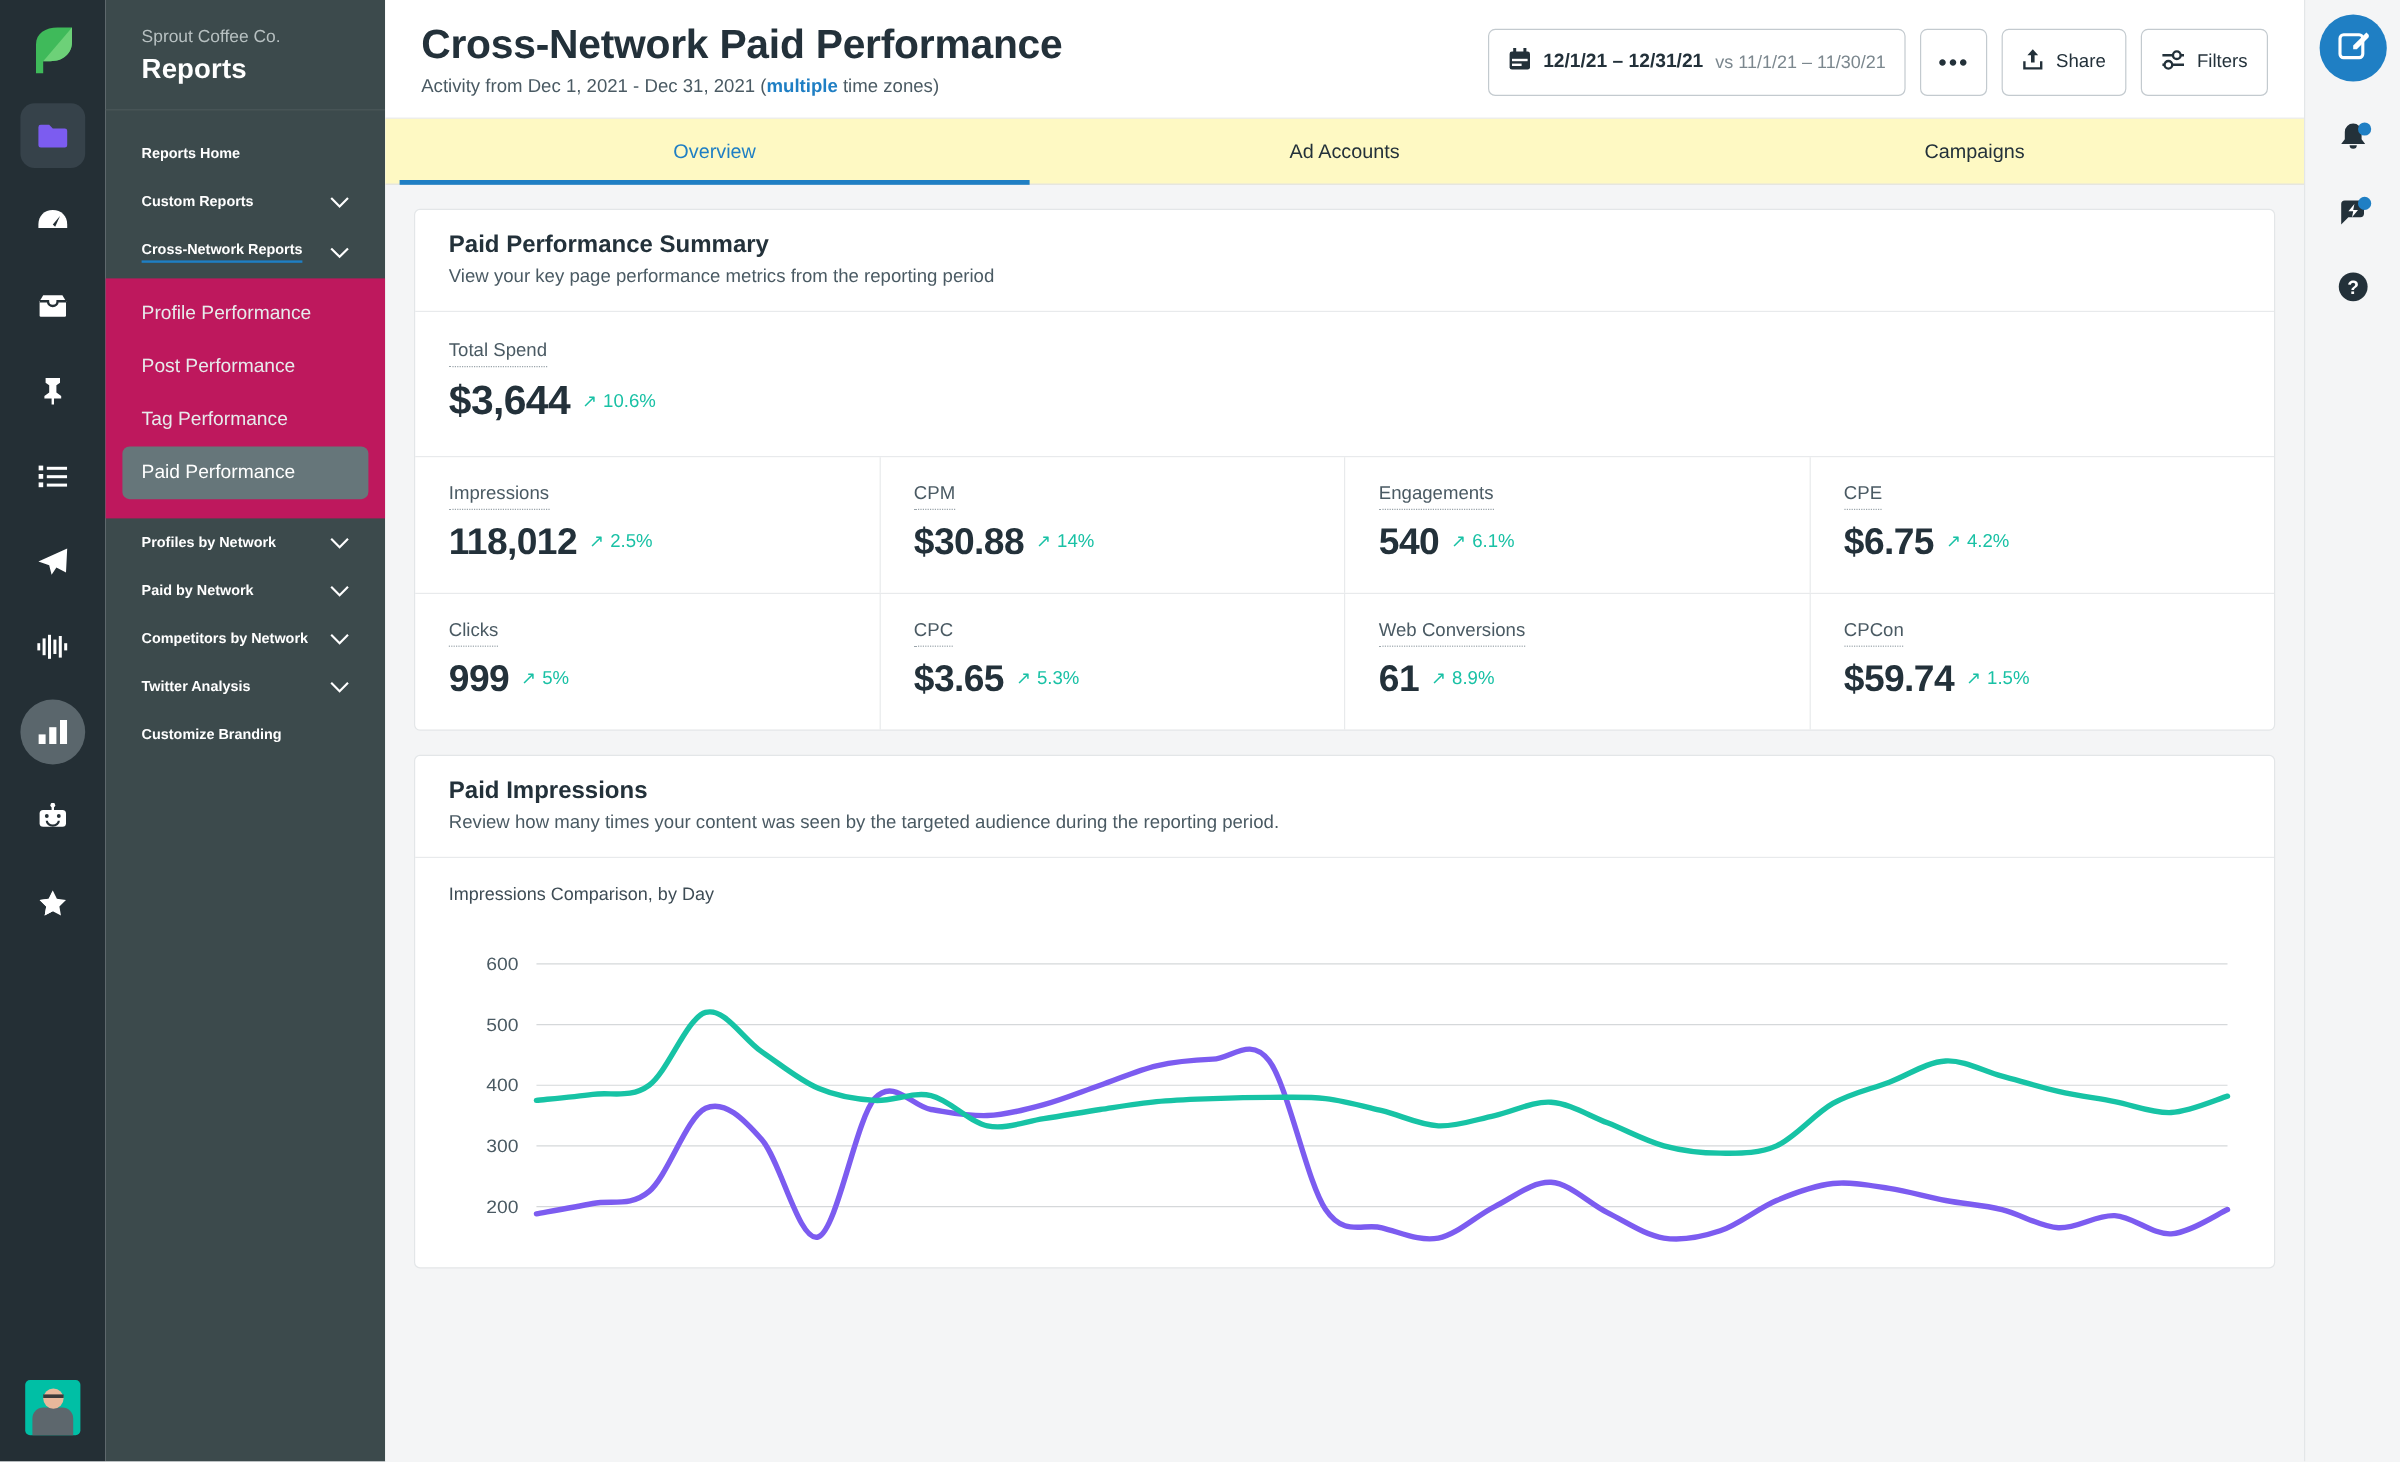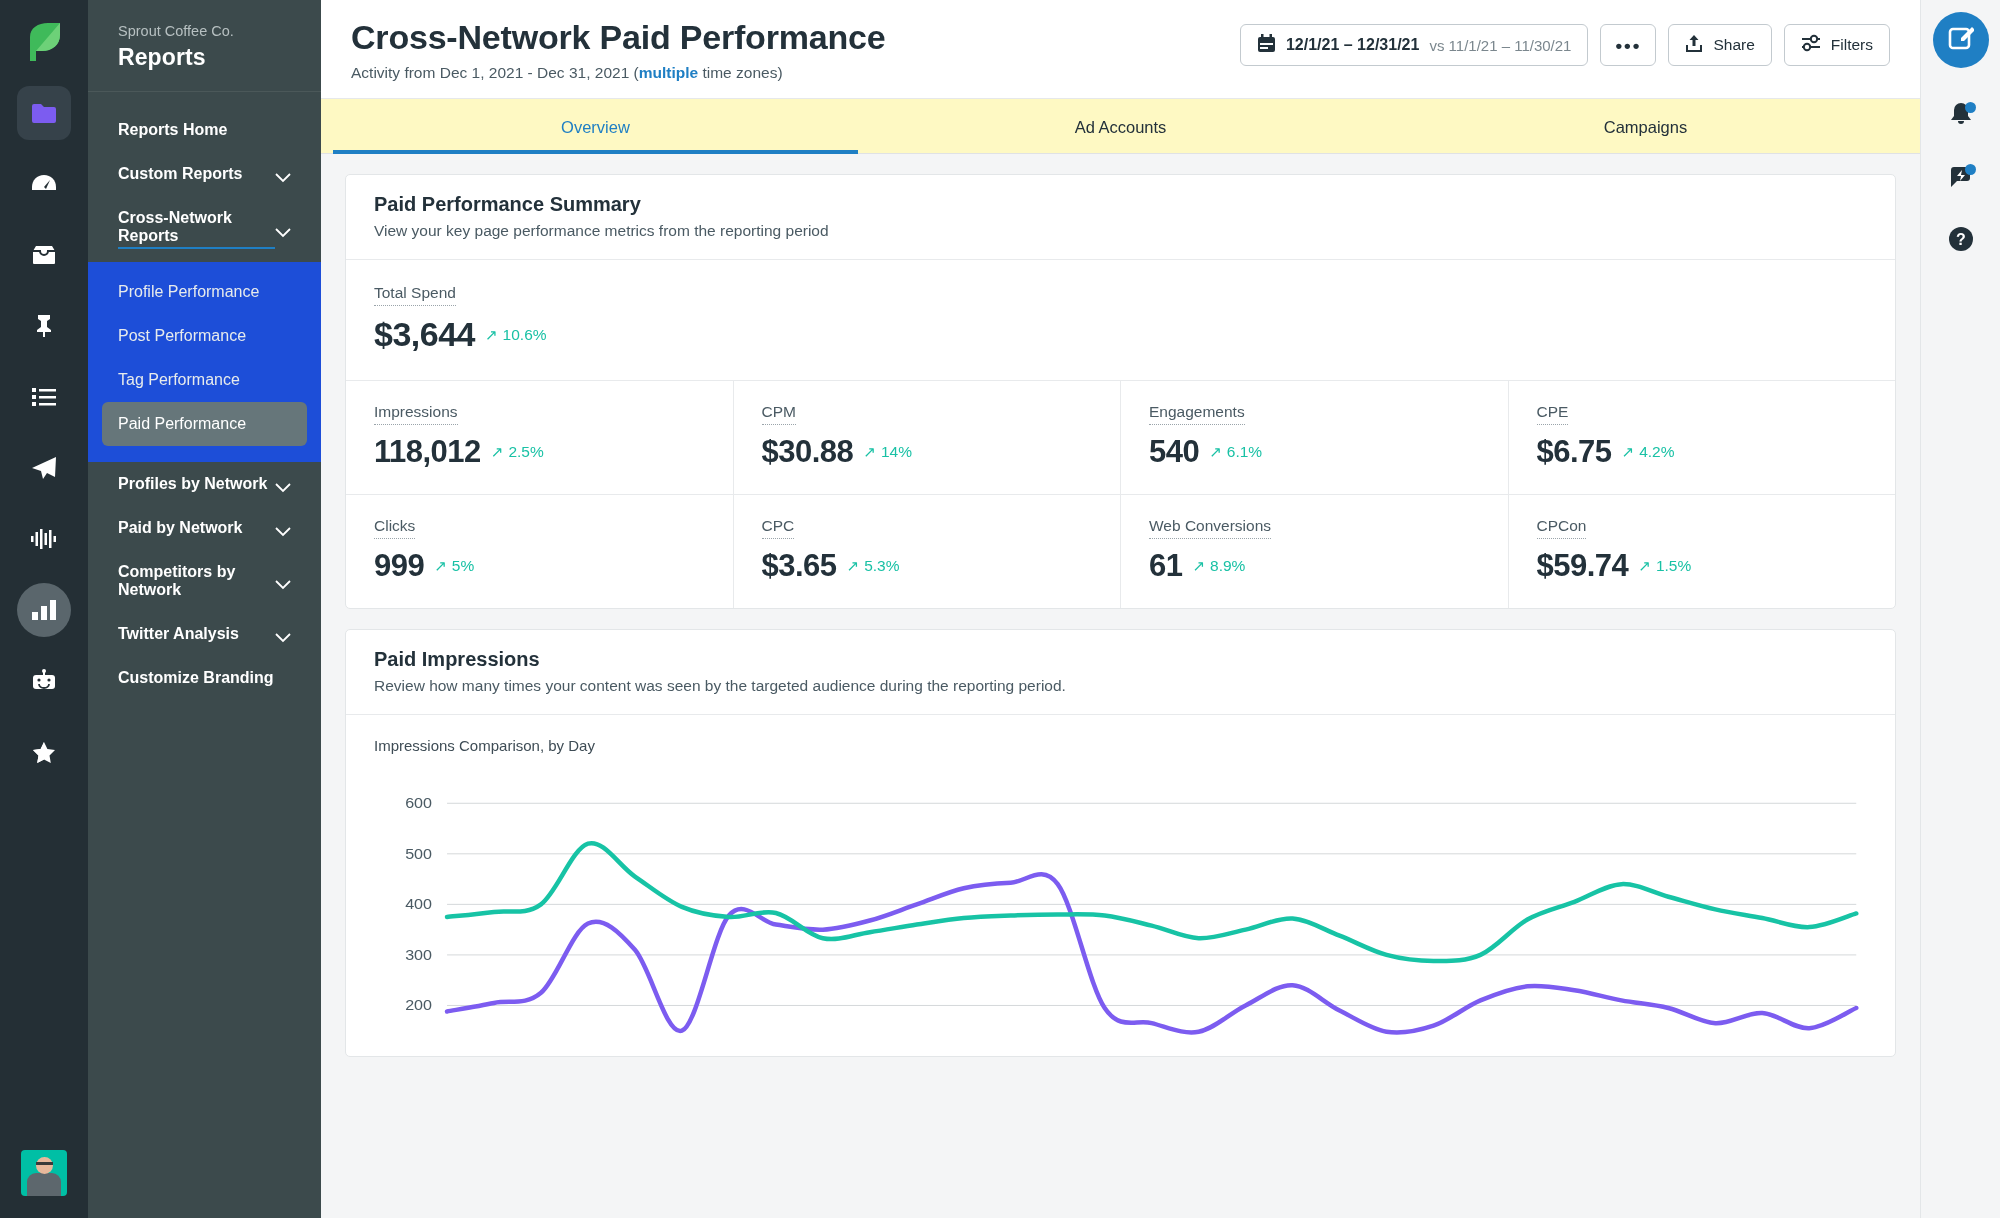--- a/index.html
+++ b/index.html
@@ -42,45 +42,45 @@
     width: 233px; min-width: 233px; height: 1218px;
     background: #3c4a4c; color: #fff;
     display: flex; flex-direction: column;
   }
   .nav-head { padding: 22px 30px 20px 30px; border-bottom: 1px solid #4b5859; }
   .nav-account { font-size: 14.5px; color: #b7c0c1; line-height: 1.35; }
   .nav-title { font-size: 23px; font-weight: bold; color: #fff; margin-top: 2px; letter-spacing: .1px;}
   .nav-list { padding-top: 16px; }
   .nav-item {
     display: flex; align-items: center; justify-content: space-between;
-    padding: 13px 30px; font-size: 16px; font-weight: bold; cursor: pointer;
+    padding: 13px 30px; font-size: 12px; font-weight: bold; cursor: pointer;
   }
   .nav-item .lbl-wrap { display:inline-block; }
   .nav-item.selected .lbl-wrap { border-bottom: 2.5px solid #1f7fc4; padding-bottom: 2px; }
   .chev { width: 16px; height: 10px; flex: none; }
-  .sub-group { background: #1d4ed8; padding: 8px 14px 16px 14px; }
+  .sub-group { background: #be185d; padding: 8px 14px 16px 14px; }
   .sub-item {
     font-size: 16px; color: #e7ebec; padding: 13px 16px;
     border-radius: 6px; cursor: pointer; font-weight: normal;
   }
   .sub-item.active { background: #66767a; color: #ffffff; }
 
   
   .main { flex: 1; height: 1218px; background: #f4f5f6; display:flex; flex-direction: column; overflow: hidden;}
   .topbar {
     background: #fff; padding: 18px 30px 16px 30px;
     display: flex; align-items: flex-start; justify-content: space-between;
     border-bottom: 1px solid #e6e8ea;
   }
   .page-title { font-size: 34px; font-weight: bold; color: #23313a; letter-spacing: -.2px;}
   .page-sub { font-size: 15.5px; color: #4a5a63; margin-top: 7px; }
   .page-sub a { color: #1f7fc4; text-decoration: none; font-weight: bold;}
   .top-actions { display: flex; align-items: center; gap: 12px; padding-top: 6px;}
   .btn {
-    height: 42px; border: 1px solid #c3cacf; border-radius: 6px; background: #fff;
+    height: 56px; border: 1px solid #c3cacf; border-radius: 6px; background: #fff;
     display: flex; align-items: center; gap: 10px; padding: 0 16px;
     font-size: 15.5px; color: #23313a; cursor: pointer; white-space: nowrap;
   }
   .btn.icon-only { padding: 0 14px; }
   .date-strong { font-weight: bold; font-size: 16px; }
   .date-weak { color: #7b878e; font-size: 15px; }
   .dots { letter-spacing: 2px; font-size: 19px; line-height: 1; color:#23313a; font-weight:bold;}
 
   
   .tabs { background: #fef9c3; display: flex; padding: 0 12px; border-bottom: 1px solid #e0e2e4;}

